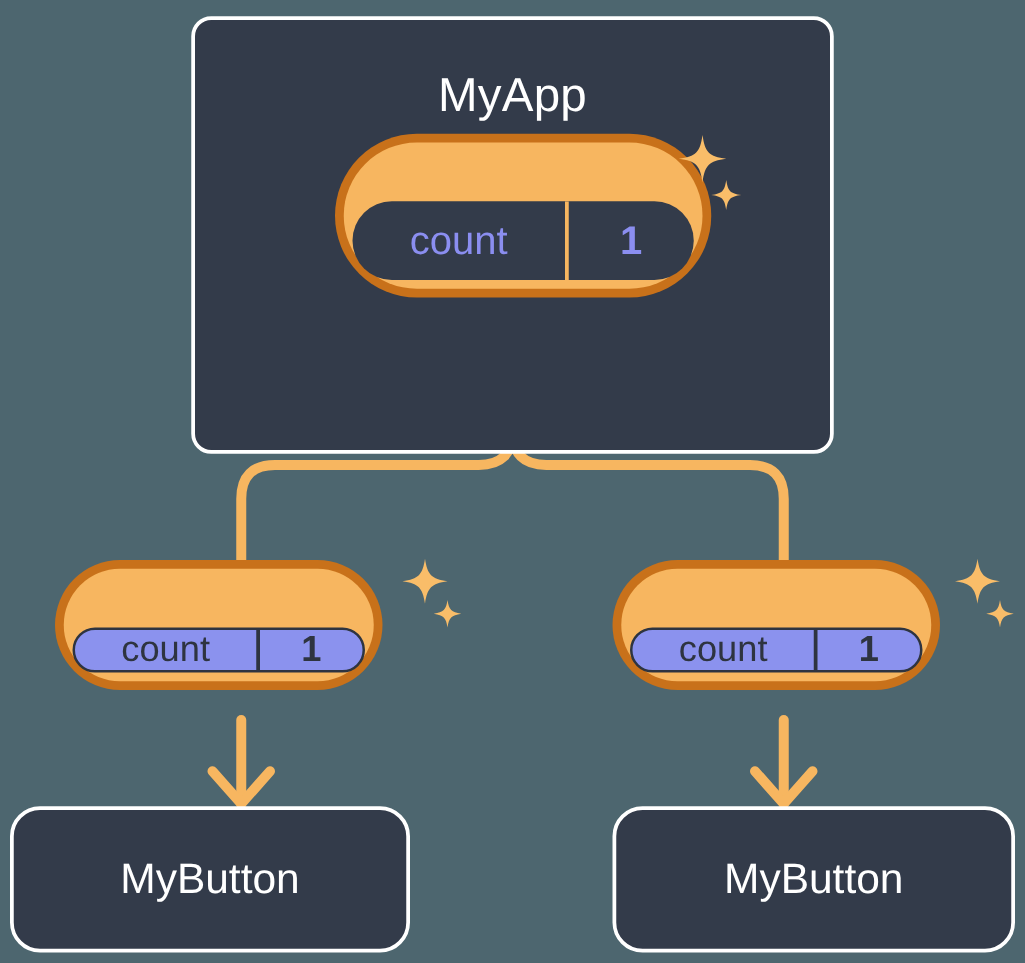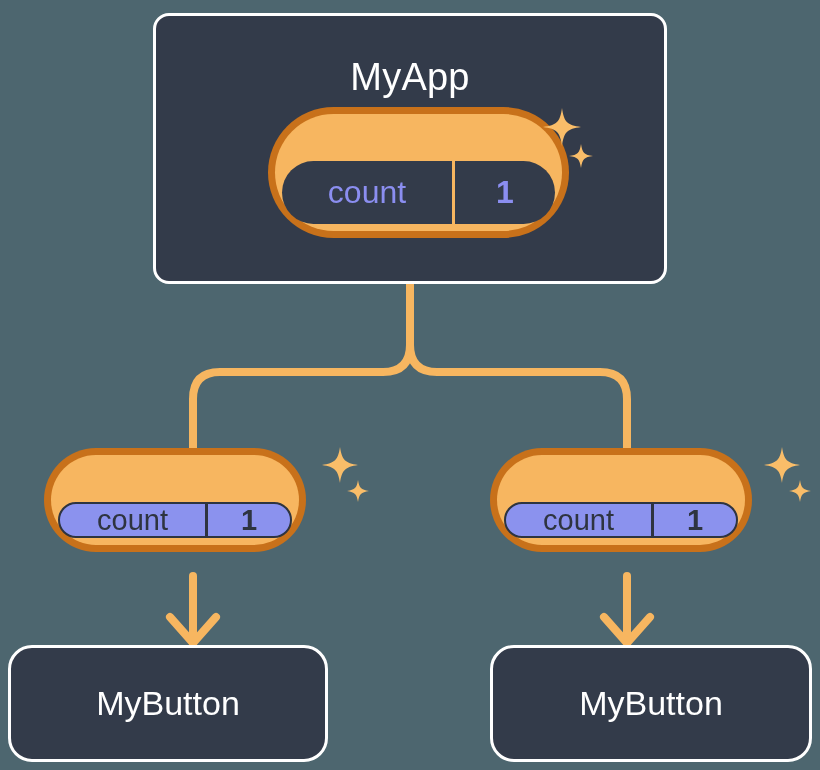--- a/index.html
+++ b/index.html
@@ -31,21 +31,21 @@
     z-index: 1;
     pointer-events: none;
   }
 
   
   .app-card {
     position: absolute;
     left: 153px;
     top: 13px;
     width: 514px;
-    height: 271px;
+    height: 350px;
     box-sizing: border-box;
     background: #333b4a;
     border: 3px solid #ffffff;
     border-radius: 16px;
     z-index: 2;
   }
   .app-card-title {
     position: absolute;
     left: 0;
     right: 0;

